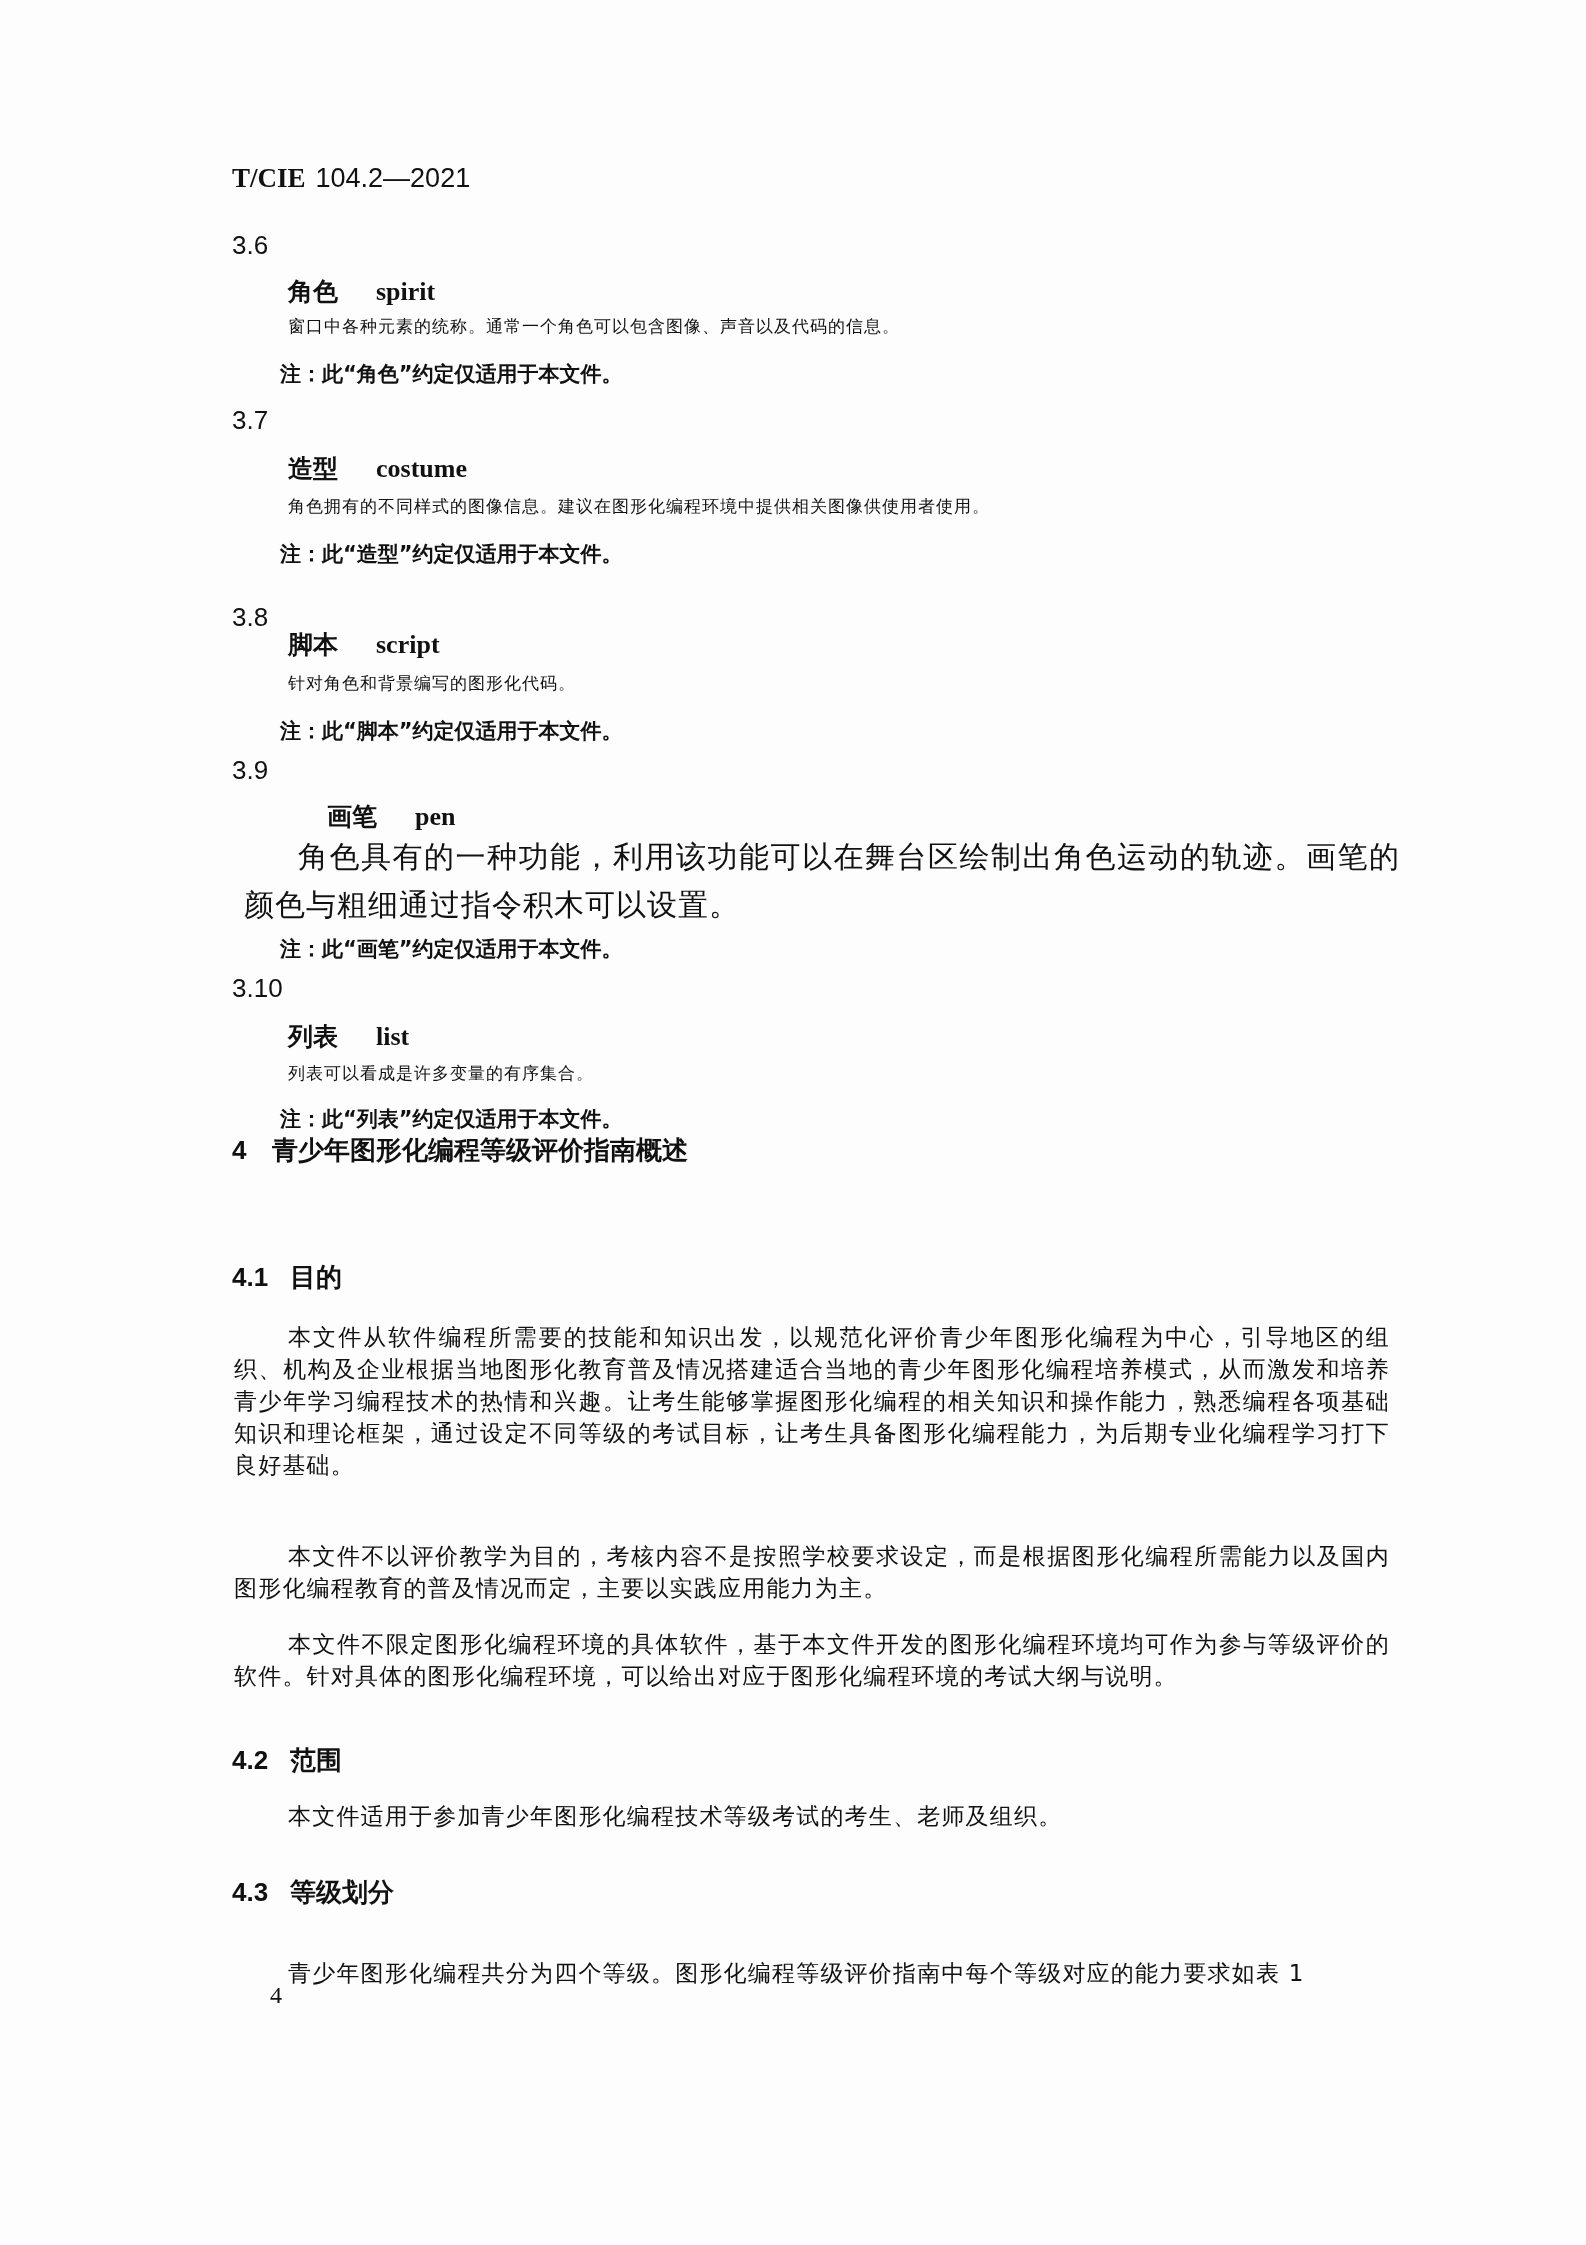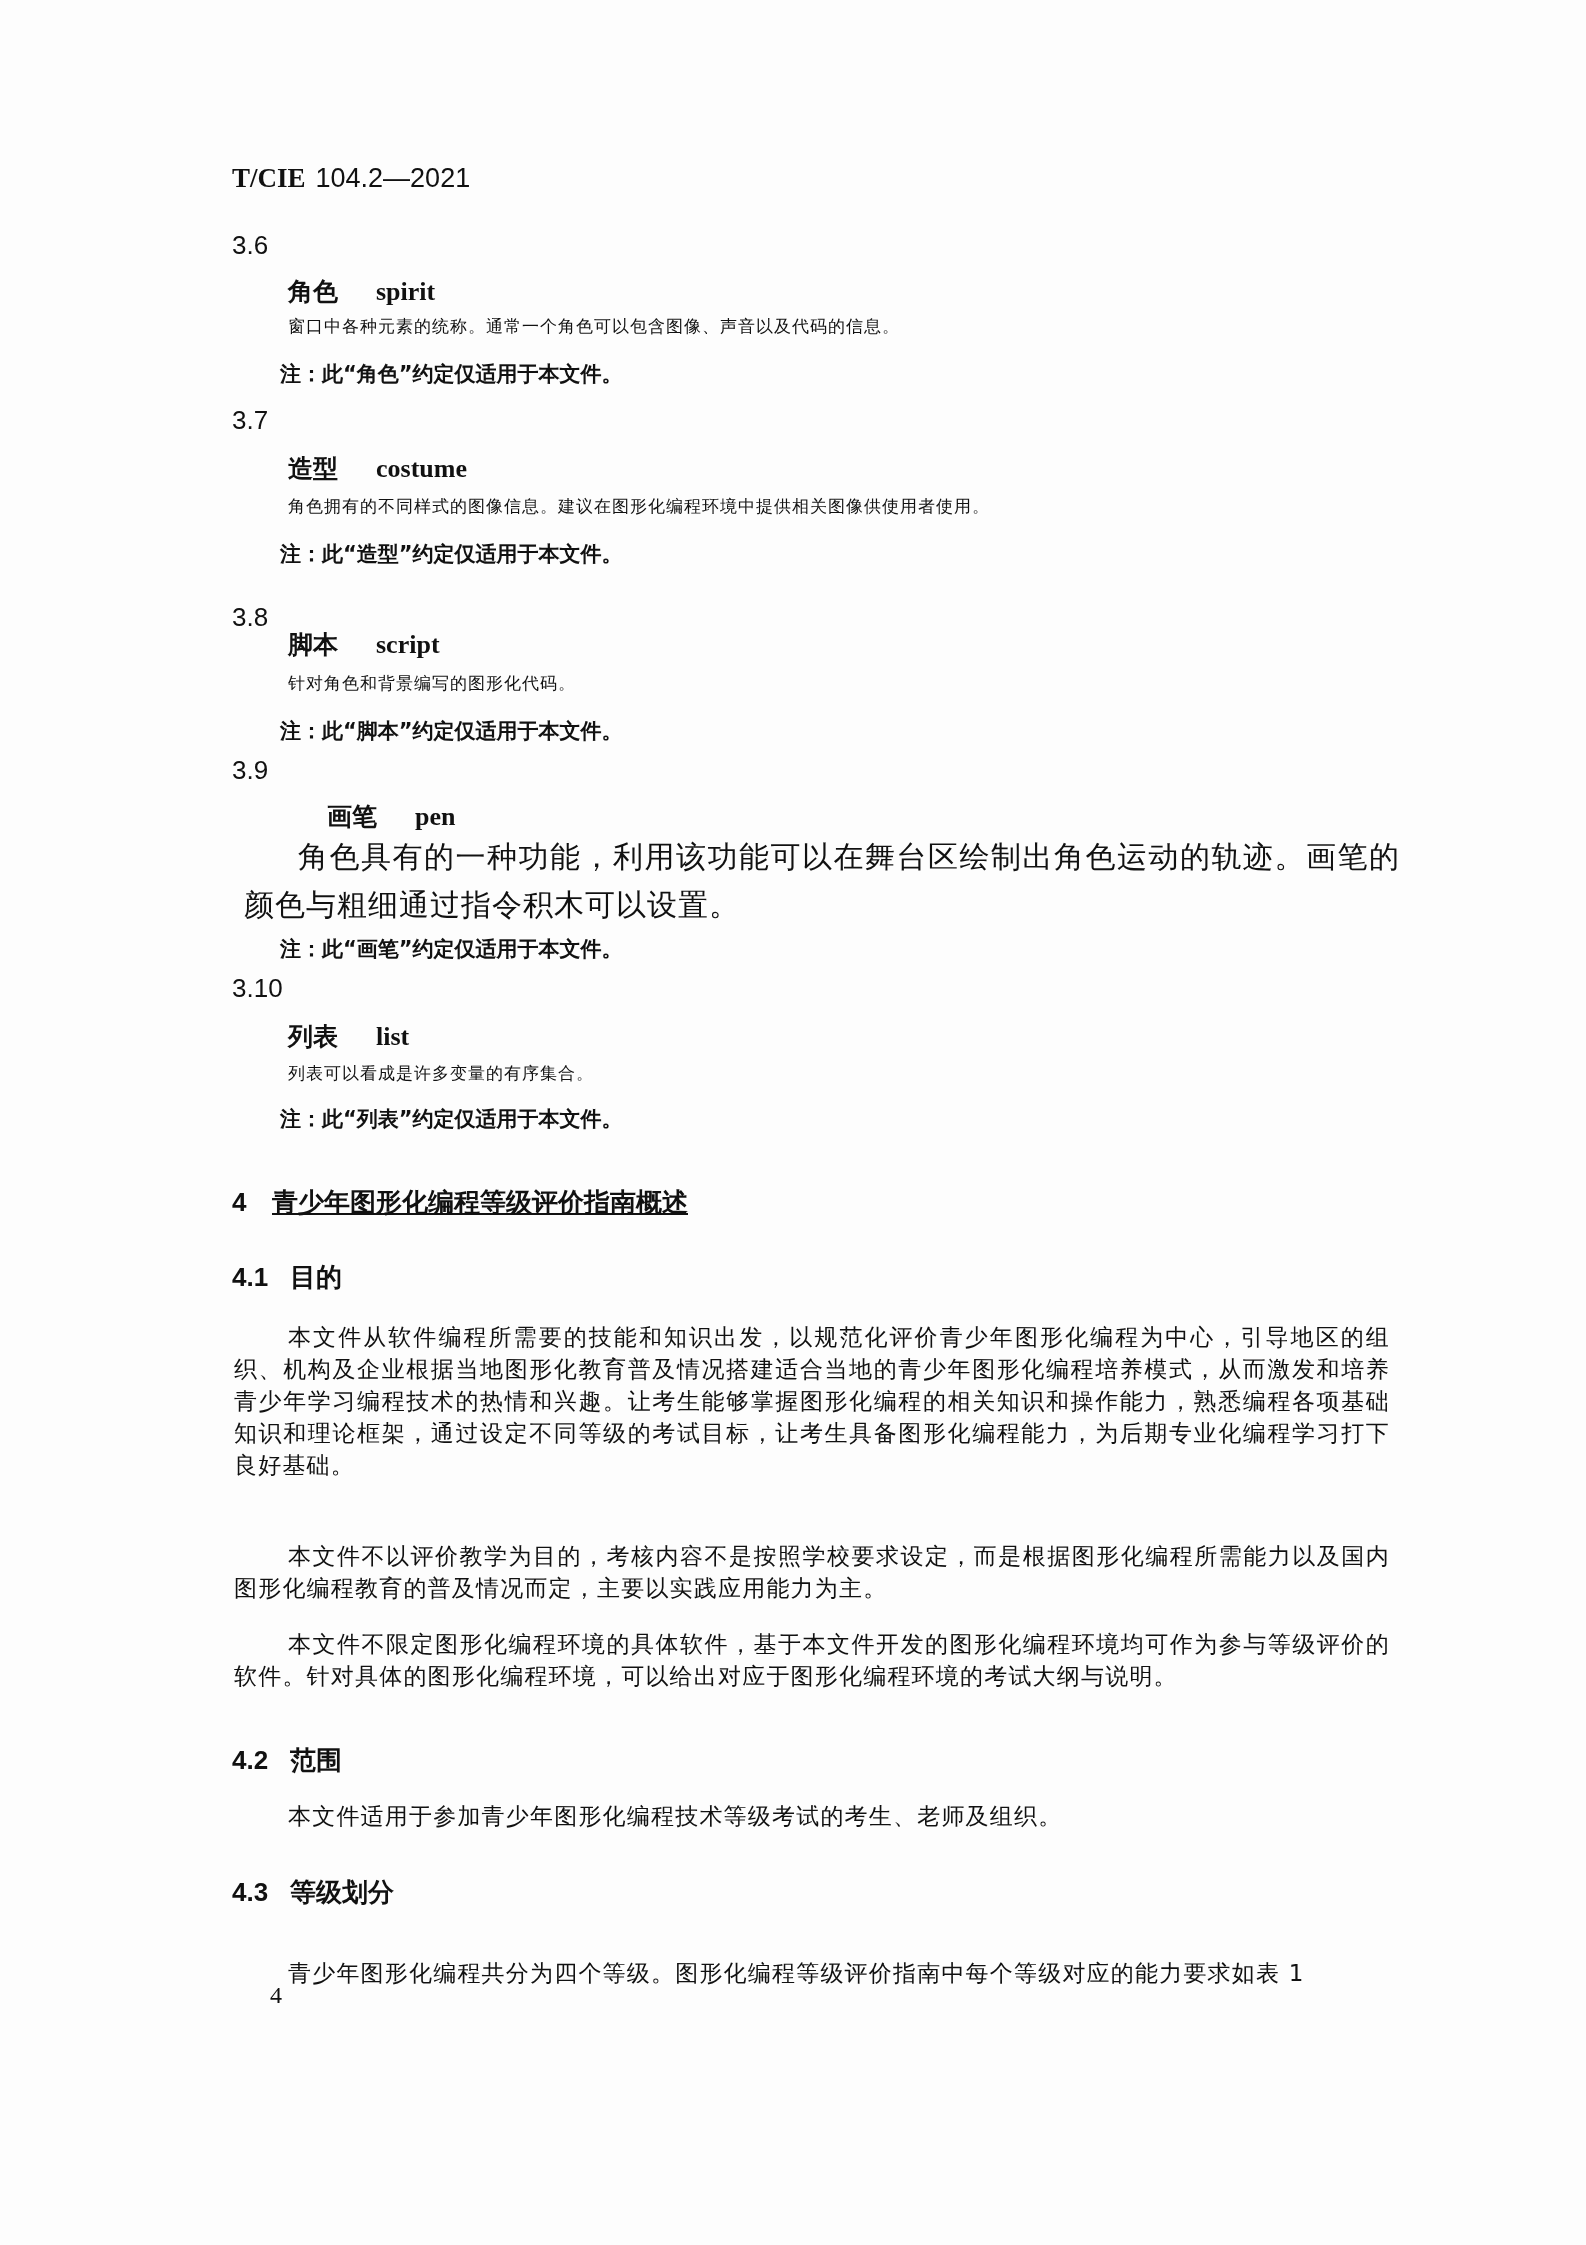--- a/index.html
+++ b/index.html
@@ -57,21 +57,21 @@
 <div class="def2" style="top:833px;">角色具有的一种功能，利用该功能可以在舞台区绘制出角色运动的轨迹。画笔的颜色与粗细通过指令积木可以设置。</div>
 <div class="abs note" style="top:935px;">注：此“画笔”约定仅适用于本文件。</div>
 
 <div class="abs clause-no" style="top:973px;">3.10</div>
 <div class="abs term" style="top:1020px;">
   <span>列表</span><span class="en">list</span>
 </div>
 <div class="abs def" style="top:1062px;font-family:Liberation Serif, serif;">列表可以看成是许多变量的有序集合。</div>
 <div class="abs note" style="top:1105px;">注：此“列表”约定仅适用于本文件。</div>
 
-<div class="abs sec top" style="top:1185px;text-decoration:underline;">
+<div class="abs sec top" style="top:1133px;">
   <span class="no">4</span><span>青少年图形化编程等级评价指南概述</span>
 </div>
 
 <div class="abs sec" style="top:1260px;">
   <span class="no">4.1</span><span>目的</span>
 </div>
 <div class="para" style="top:1321px;">本文件从软件编程所需要的技能和知识出发，以规范化评价青少年图形化编程为中心，引导地区的组织、机构及企业根据当地图形化教育普及情况搭建适合当地的青少年图形化编程培养模式，从而激发和培养青少年学习编程技术的热情和兴趣。让考生能够掌握图形化编程的相关知识和操作能力，熟悉编程各项基础知识和理论框架，通过设定不同等级的考试目标，让考生具备图形化编程能力，为后期专业化编程学习打下良好基础。</div>
 <div class="para" style="top:1540px;">本文件不以评价教学为目的，考核内容不是按照学校要求设定，而是根据图形化编程所需能力以及国内图形化编程教育的普及情况而定，主要以实践应用能力为主。</div>
 <div class="para" style="top:1628px;">本文件不限定图形化编程环境的具体软件，基于本文件开发的图形化编程环境均可作为参与等级评价的软件。针对具体的图形化编程环境，可以给出对应于图形化编程环境的考试大纲与说明。</div>
 

